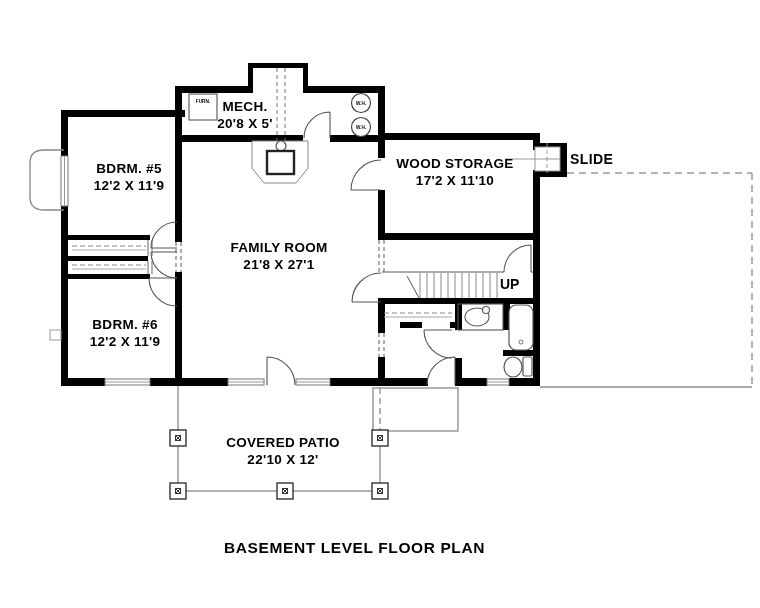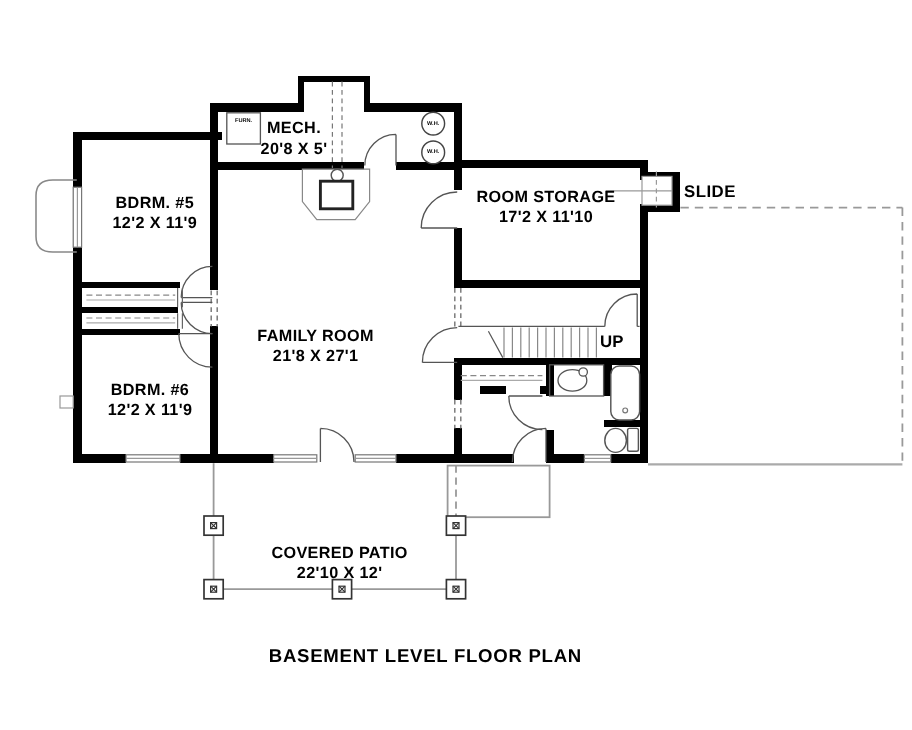--- a/index.html
+++ b/index.html
@@ -220,35 +220,35 @@
   <div>MECH.</div>
   <div>20'8 X 5'</div>
 </div>
 
 <div class="room" style="left:61px;top:160px;width:136px;">
   <div>BDRM. #5</div>
   <div>12'2 X 11'9</div>
 </div>
 
 <div class="room" style="left:375px;top:155px;width:160px;">
-  <div>ROOM STORAGE</div>
+  <div>WOOD STORAGE</div>
   <div>17'2 X 11'10</div>
 </div>
 
-<div class="room" style="left:183px;top:239px;width:160px;margin-top:32px;">
+<div class="room" style="left:199px;top:239px;width:160px;">
   <div>FAMILY ROOM</div>
   <div>21'8 X 27'1</div>
 </div>
 
 <div class="room" style="left:65px;top:316px;width:120px;">
   <div>BDRM. #6</div>
   <div>12'2 X 11'9</div>
 </div>
 
-<div class="room" style="left:203px;top:452px;width:160px;">
+<div class="room" style="left:203px;top:434px;width:160px;">
   <div>COVERED PATIO</div>
   <div>22'10 X 12'</div>
 </div>
 
 <div class="small-lbl" style="left:570px;top:151px;font-size:14px;letter-spacing:.4px;">SLIDE</div>
 <div class="small-lbl" style="left:500px;top:276px;font-size:14px;">UP</div>
 <div class="tiny" style="left:191px;top:98px;width:24px;">FURN.</div>
 <div class="tiny" style="left:352px;top:100px;width:18px;">W.H.</div>
 <div class="tiny" style="left:352px;top:124px;width:18px;">W.H.</div>
 

